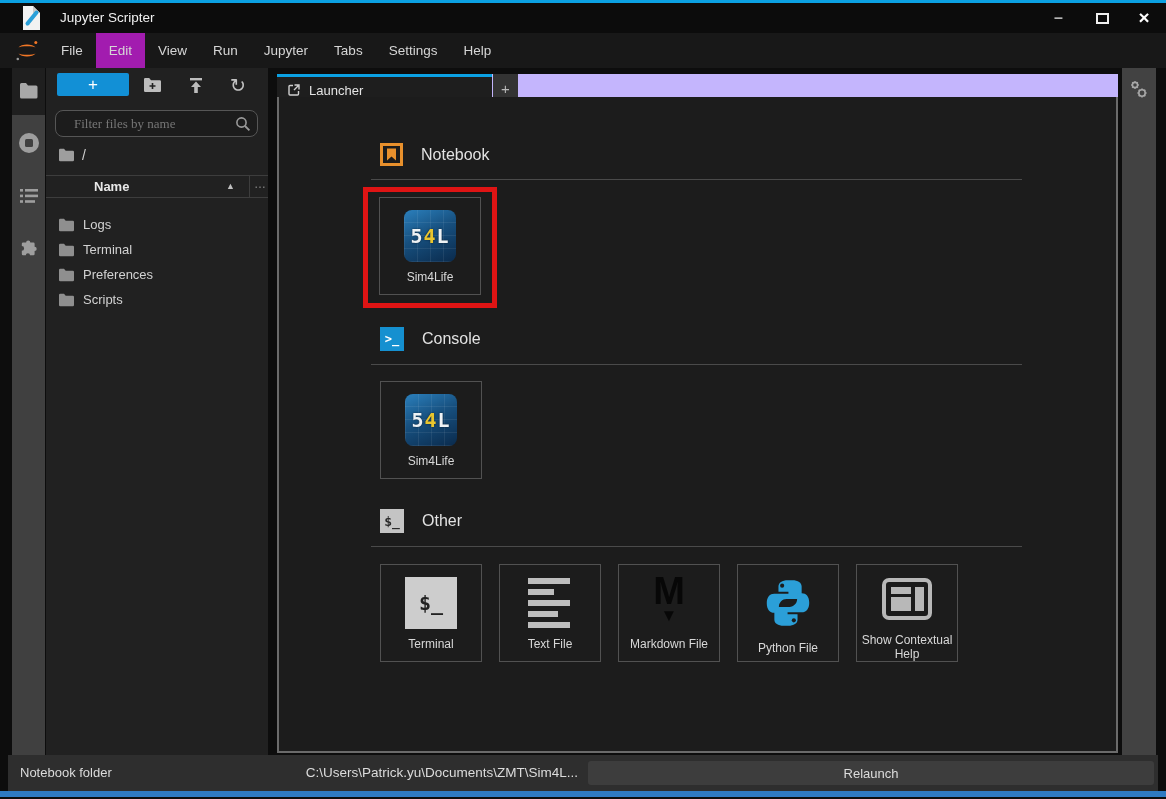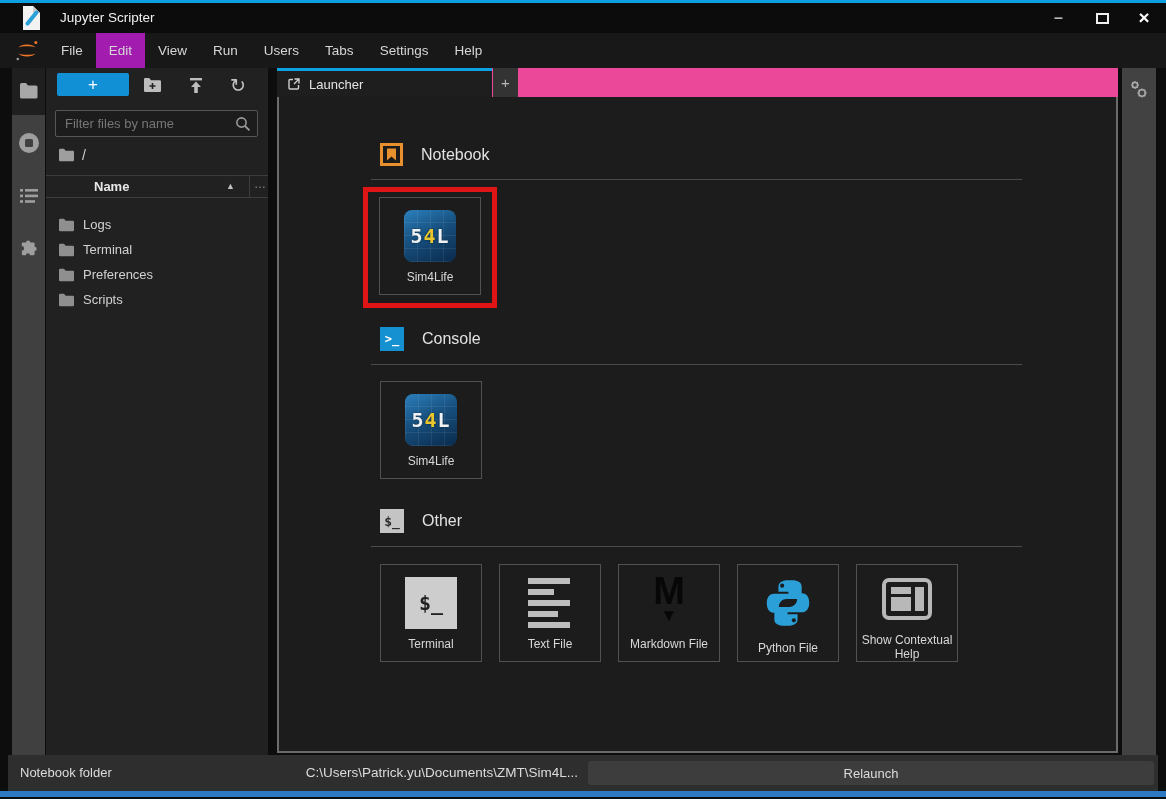--- a/index.html
+++ b/index.html
@@ -34,39 +34,39 @@
   .side-icon { position:absolute; left:0; width:33px; display:flex; justify-content:center; }
 
   
   .filebrowser { position:absolute; left:46px; top:68px; width:222px; height:687px; background:#212121; }
   .fb-plus-btn { position:absolute; left:11px; top:5px; width:72px; height:23px; background:#1290d6; border:none; border-radius:2px;
                  color:#fff; font-size:17px; line-height:20px; text-align:center; cursor:pointer; }
   .fb-tool { position:absolute; top:6px; width:22px; height:22px; display:flex; align-items:center; justify-content:center; cursor:pointer; }
   .fb-newfolder { left:95px; } .fb-upload { left:139px; } .fb-refresh { left:181px; }
   .refresh-glyph { font-size:19px; color:#c2c2c2; line-height:19px; }
   .fb-filter { position:absolute; left:9px; top:42px; width:203px; height:27px; }
-  .fb-filter input { width:100%; height:100%; background:#1c1c1c; border:1px solid #565656; border-radius:2px;
-                     color:#cfcfcf; font-size:13px; padding:0 28px 0 9px; font-family:Liberation Sans, sans-serif; }
+  .fb-filter input { width:100%; height:100%; background:#1c1c1c; border:1px solid #565656; border-radius:8px;
+                     color:#cfcfcf; font-size:13px; padding:0 28px 0 18px; font-family:Liberation Serif, serif; }
   .fb-filter input::placeholder { color:#767676; }
   .fb-search-icon { position:absolute; right:7px; top:6px; }
   .fb-crumbs { position:absolute; left:12px; top:79px; display:flex; align-items:center; gap:7px; }
   .fb-crumbs .slash { color:#cfcfcf; font-size:14px; }
   .fb-header { position:absolute; left:0; top:107px; width:222px; height:23px;
                border-top:1px solid #3d3d3d; border-bottom:1px solid #3d3d3d; }
   .fb-header .hname { position:absolute; left:12px; top:3px; font-size:13px; font-weight:bold; color:#e8e8e8;margin-left:36px; }
   .fb-header .sort { position:absolute; left:180px; top:5px; font-size:9px; color:#c0c0c0; }
   .fb-header .hdiv { position:absolute; left:203px; top:0; width:1px; height:21px; background:#3d3d3d; }
   .fb-header .hmore { position:absolute; left:208px; top:1px; font-size:12px; color:#8a8a8a; letter-spacing:1px; }
   .fb-rows { position:absolute; left:0; top:144px; width:222px; }
   .fb-row { height:25px; display:flex; align-items:center; gap:8px; padding-left:12px; cursor:pointer; }
   .fb-row span { font-size:13px; color:#d2d2d2; }
 
   
   .launcher { position:absolute; left:277px; top:68px; width:841px; height:687px; }
-  .tabbar { position:absolute; left:0; top:0; width:841px; height:29px; background:#ec4899; display:flex; }
+  .tabbar { position:absolute; left:0; top:6px; width:841px; height:29px; background:#c4b5fd; display:flex; }
   .tab { width:215px; height:29px; background:#1e1e1e; border-top:3px solid #0ba1e3;
          display:flex; align-items:center; gap:8px; padding-left:10px; cursor:pointer; }
   .tab-label { font-size:13px; color:#e4e4e4; }
   .newtab { width:25px; height:29px; margin-left:1px; background:#333333; color:#b9b9b9; font-size:15px;
             display:flex; align-items:center; justify-content:center; cursor:pointer; }
   .launcher-body { position:absolute; left:0; top:29px; width:841px; height:656px; background:#1c1c1c;
                    border:2px solid #6b6b6b; border-top:none; padding-left:101px; overflow:hidden; }
   .section-head { display:flex; align-items:center; gap:18px; }
   .section-head.notebook { margin-top:46px; }
   .section-title { font-size:16px; color:#e2e2e2; }
@@ -159,21 +159,21 @@
         <path d="M5.5 16.5 C8 20.5 20 20.5 22.5 16.5 C20.5 18.2 7.5 18.2 5.5 16.5 Z" fill="#f37726"></path>
         <circle cx="22.8" cy="5.6" r="1.5" fill="#f37726"></circle>
         <circle cx="4.8" cy="22" r="1.3" fill="#9a9a9a"></circle>
       </svg>
     </span>
     <div class="menu-items">
       <span class="menu-item">File</span>
       <span class="menu-item active">Edit</span>
       <span class="menu-item">View</span>
       <span class="menu-item">Run</span>
-      <span class="menu-item">Users</span>
+      <span class="menu-item">Jupyter</span>
       <span class="menu-item">Tabs</span>
       <span class="menu-item">Settings</span>
       <span class="menu-item">Help</span>
     </div>
   </div>
 
   <div class="sidestrip">
     <div class="active-zone"></div>
     <span class="side-icon" style="top:14px;">
       <svg width="20" height="17" viewBox="0 0 20 17">

